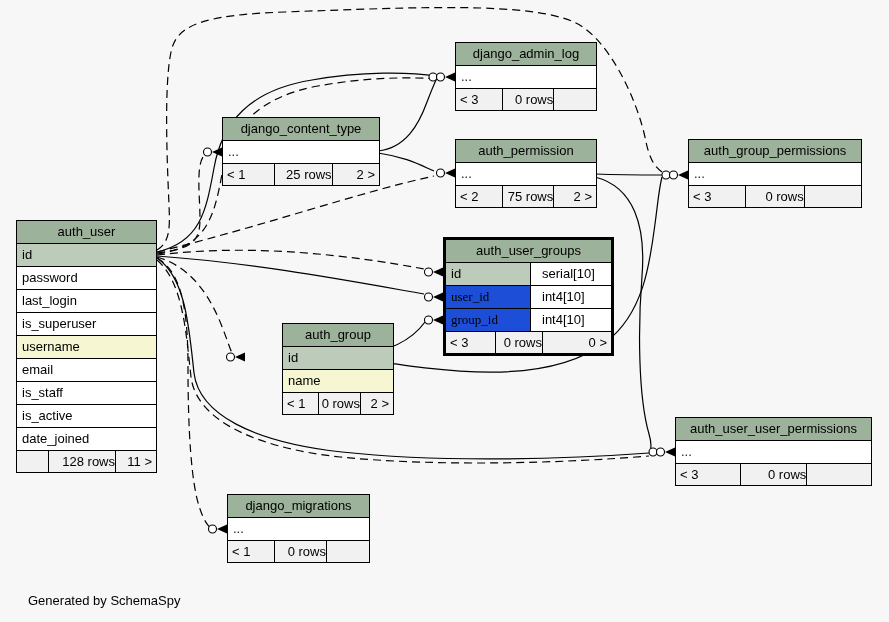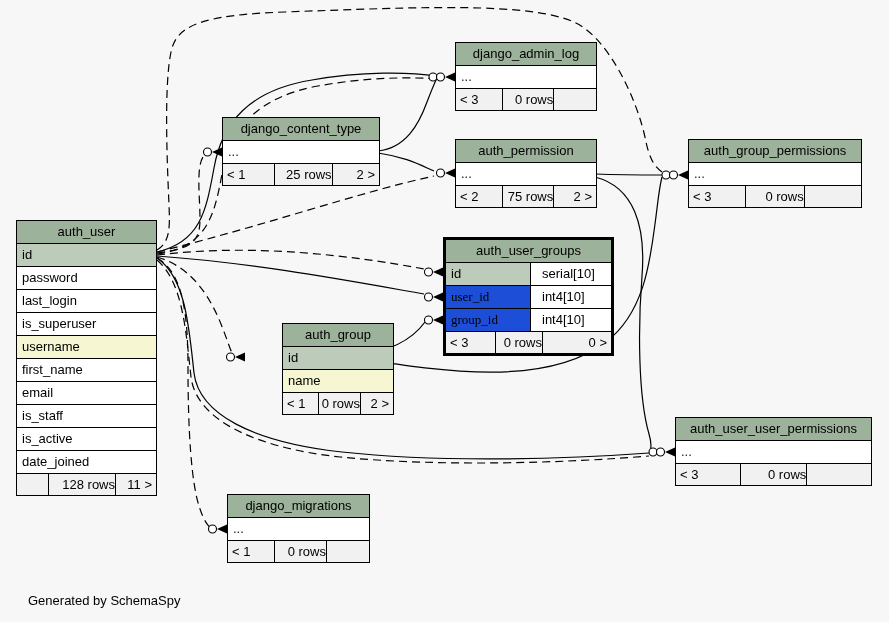--- a/index.html
+++ b/index.html
@@ -128,21 +128,20 @@
     <polygon class="crow" points="665,452 675,447.5 675,456.5"></polygon>
   </svg>
 
   <div class="tbl" id="t-auth_user">
     <div class="th">auth_user</div>
     <div class="tr pk">id</div>
     <div class="tr">password</div>
     <div class="tr">last_login</div>
     <div class="tr">is_superuser</div>
     <div class="tr idx">username</div>
-    <div class="tr">first_name</div>
     <div class="tr">email</div>
     <div class="tr">is_staff</div>
     <div class="tr">is_active</div>
     <div class="tr">date_joined</div>
     <div class="tf">
       <div class="fc fc1"></div>
       <div class="fc fc2">128 rows</div>
       <div class="fc fc3">11 &gt;</div>
     </div>
   </div>

